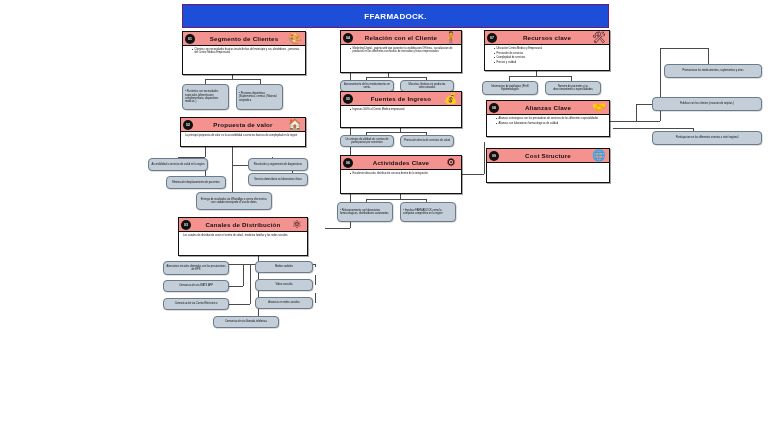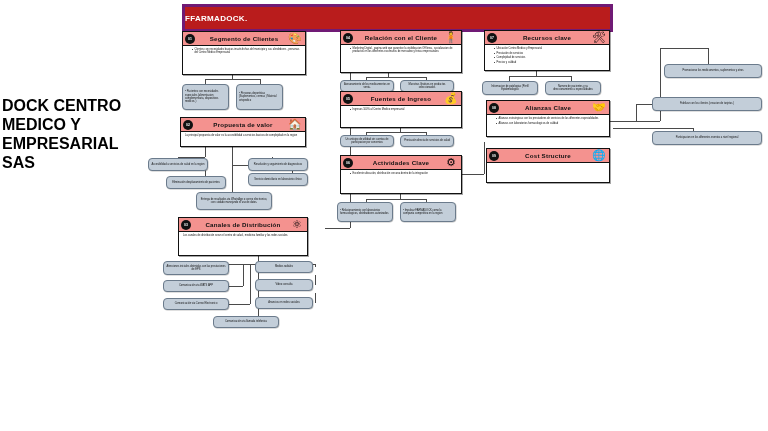--- a/index.html
+++ b/index.html
@@ -12,22 +12,22 @@
 
   
   .doc-title{
     position:absolute;left:2px;top:96px;width:150px;
     font-size:16px;font-weight:bold;line-height:19px;color:#000;
     letter-spacing:0px;
   }
 
   
   .banner{
-    position:absolute;background:#b91c1c;border:3px solid #701a75;
-    display:flex;align-items:center;
+    position:absolute;background:#1d4ed8;border:1px solid #701a75;
+    display:flex;align-items:center;justify-content:center;
   }
   .banner-text{
     color:#ffffff;font-weight:bold;font-size:8px;letter-spacing:.3px;
   }
 
   
   .block{position:absolute;background:#ffffff;border:1px solid #111;
          box-shadow:1px 1px 0 rgba(0,0,0,.35);}
   .blk-head{
     position:relative;background:#f4928f;border-bottom:1px solid #111;
@@ -80,21 +80,20 @@
   
   .ln{position:absolute;background:#4a4a4a;}
   .lnh{height:1px;}
   .lnv{width:1px;}
 </style>
 </head>
 <body>
 
 <div id="canvas">
 
-  <div class="doc-title">DOCK CENTRO MEDICO Y EMPRESARIAL SAS</div>
 
   <div class="banner" style="left:182px;top:4px;width:425px;height:22px;">
     <span class="banner-text">FFARMADOCK.</span>
   </div>
 
   <div class="ln lnv" style="left:232px;top:73px;height:6px;"></div>
   <div class="ln lnh" style="left:205px;top:79px;width:55px;"></div>
   <div class="ln lnv" style="left:205px;top:79px;height:5px;"></div>
   <div class="ln lnv" style="left:260px;top:79px;height:5px;"></div>
 

